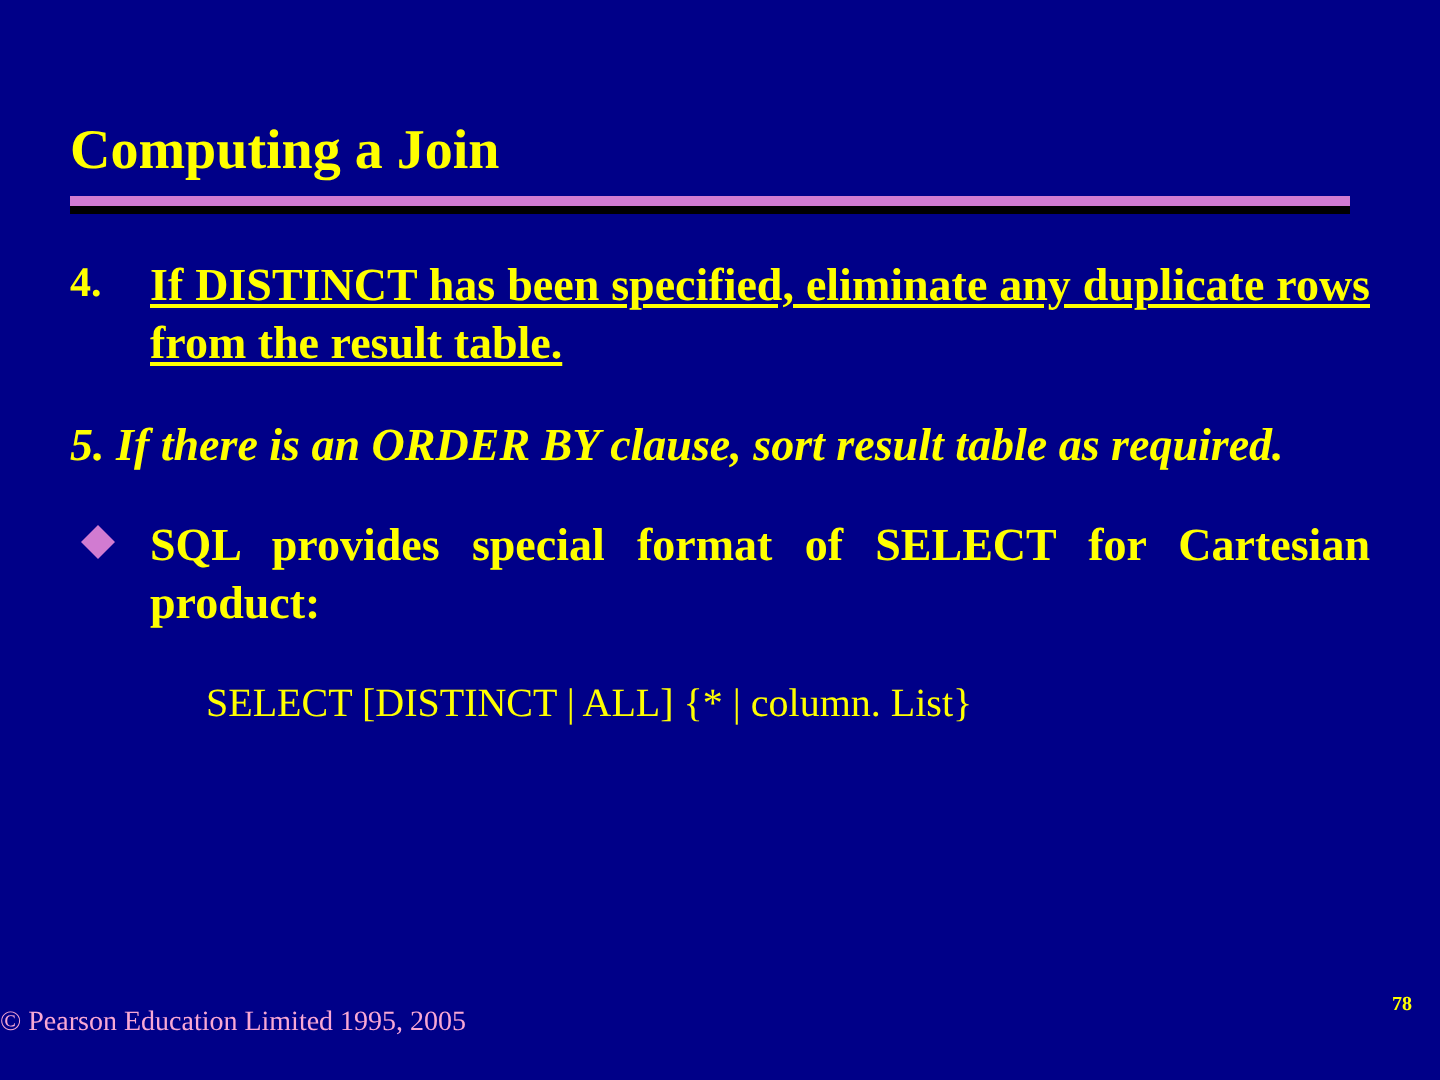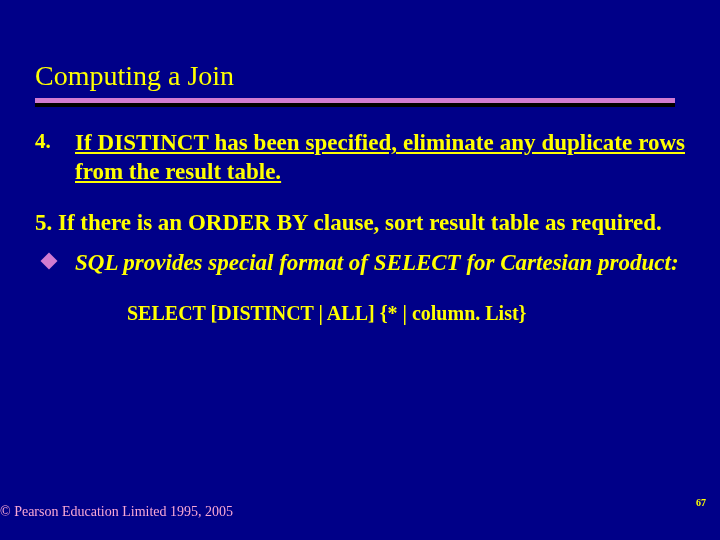--- a/index.html
+++ b/index.html
@@ -15,21 +15,21 @@
     padding: 60px 35px 0 35px;
   }
   .title-wrap {
     margin-left: 0;
     margin-bottom: 22px;
     position: relative;
   }
   .title {
     color: #ffff00;
     font-size: 28px;
-    font-weight: normal;
+    font-weight: bold;
     padding-bottom: 6px;
   }
   .title-underline {
     height: 5px;
     background: #d17bd1;
     width: 640px;
   }
   .title-underline-shadow {
     height: 4px;
     background: #000000;
@@ -51,35 +51,35 @@
     width: 40px;
     flex-shrink: 0;
     font-size: 21px;
   }
   .item4 .txt {
     flex: 1;
     line-height: 1.25;
     text-decoration: underline;
   }
   .item5 {
-    margin-bottom: 12px;
+    margin-bottom: 22px;
     text-align: justify;
     line-height: 1.25;
     padding-right: 5px;
+    font-style: italic;
   }
   .item5 .hang {
     display: block;
     padding-left: 40px;
     text-indent: -40px;
   }
   .itemU {
     display: flex;
     margin-bottom: 22px;
     text-align: justify;
-    font-style: italic;
   }
   .itemU .bullet {
     width: 40px;
     flex-shrink: 0;
     display: flex;
     align-items: flex-start;
     padding-top: 6px;
     padding-left: 8px;
   }
   .diamond {
@@ -88,22 +88,22 @@
     background: #d17bd1;
     transform: rotate(45deg);
   }
   .itemU .txt {
     flex: 1;
     line-height: 1.25;
   }
   .code-block {
     color: #ffff00;
     font-size: 20px;
-    font-weight: bold;
-    margin-left: 92px;
+    font-weight: normal;
+    margin-left: 68px;
     line-height: 1.3;
   }
   .footer {
     position: absolute;
     bottom: 20px;
     left: 0;
     width: 100%;
     text-align: left;
     color: #f9a8d4;
     font-size: 14px;
@@ -148,13 +148,13 @@
 
     <div class="code-block">
       <div>SELECT   [DISTINCT | ALL]   {* | column. List}</div>
     </div>
 
   </div>
 
 </div>
 
 <div class="footer">© Pearson Education Limited 1995, 2005</div>
-<div class="page-num">67</div>
+<div class="page-num">78</div>
 
 </body></html>

